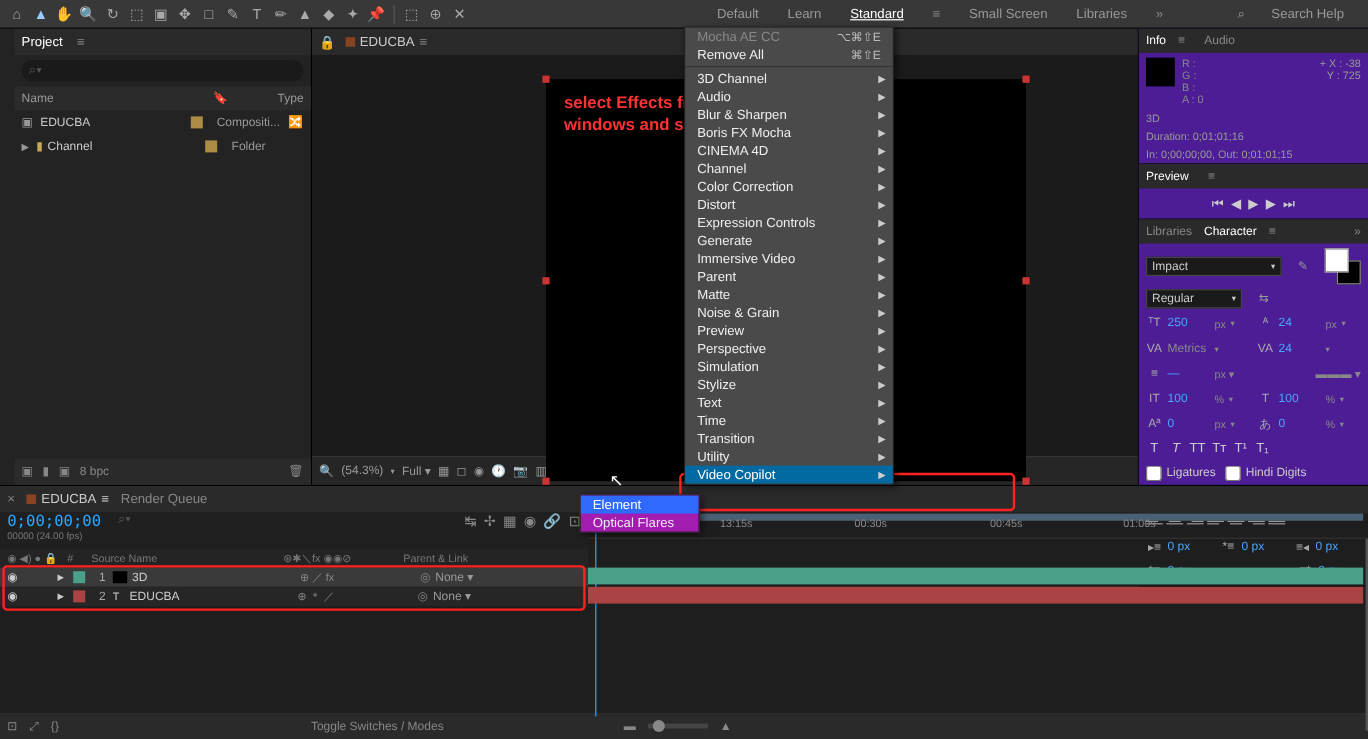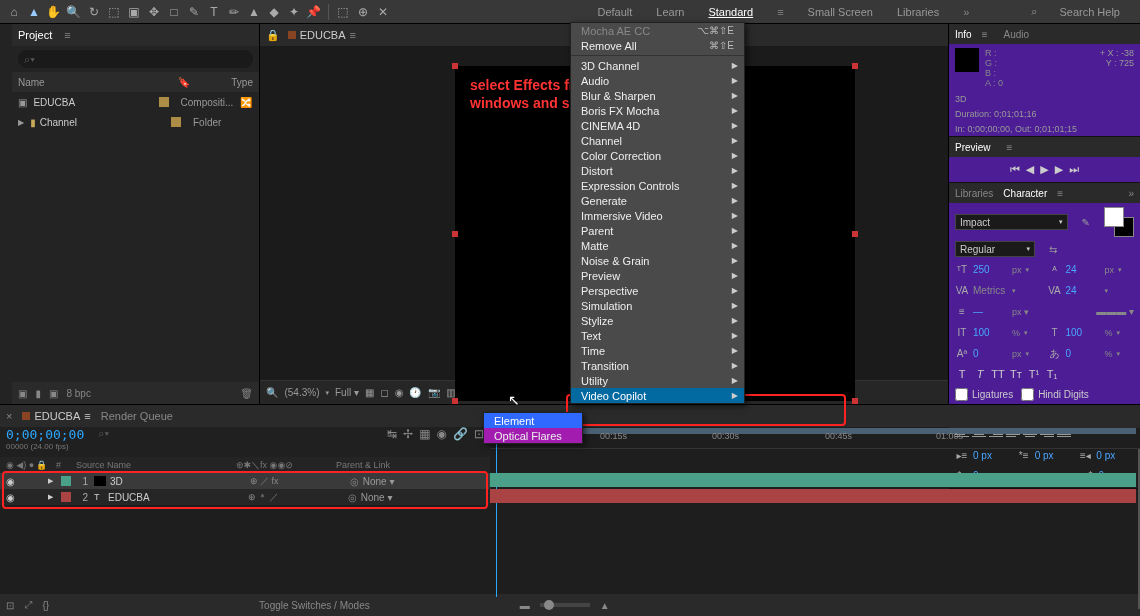--- a/index.html
+++ b/index.html
@@ -607,21 +607,21 @@
           <span class="parent"><span>None</span> ▾</span>
         </div>
         <div class="red-box-layers"></div>
       </div>
     </div>
     <div class="tl-right">
       <div class="ruler">
         <div class="workarea"></div>
         <div class="playhead" style="left:6px"></div>
         <span class="tick" style="left:4px">00s</span>
-        <span class="tick" style="left:110px">00:15s</span>
+        <span class="tick" style="left:110px">13:15s</span>
         <span class="tick" style="left:222px">00:30s</span>
         <span class="tick" style="left:335px">00:45s</span>
         <span class="tick" style="left:446px">01:00s</span>
         <div class="endmark"></div>
       </div>
       <div class="bar b1"></div>
       <div class="bar b2"></div>
     </div>
   </div>
   <div class="tl-foot">

